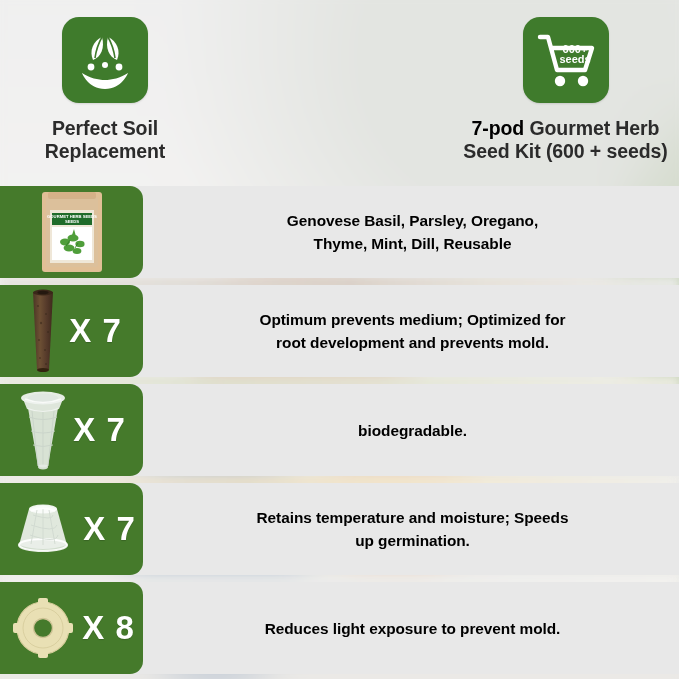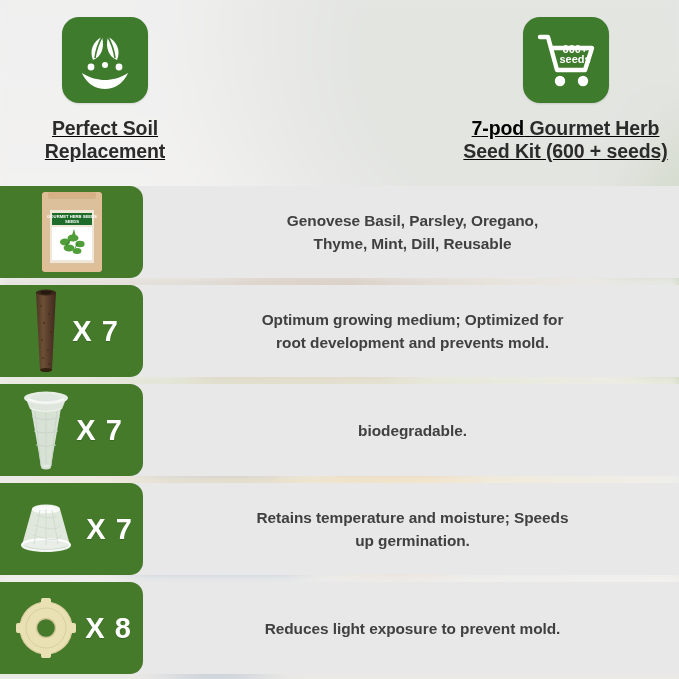--- a/index.html
+++ b/index.html
@@ -24,21 +24,21 @@
     filter:blur(12px);
     transform:scale(1.08);
   }
   .bg-strip{
     position:absolute;left:0;width:679px;height:14px;
     filter:blur(5px);opacity:.9;
   }
 
   
   .header{position:absolute;left:0;top:0;width:679px;height:185px;}
-  .hcol{position:absolute;top:0;text-align:center;text-decoration:underline;}
+  .hcol{position:absolute;top:0;text-align:center;}
   .hcol.c1{left:0;width:210px;}
   .hcol.c2{left:228px;width:210px;}
   .hcol.c3{left:452px;width:227px;}
 
   .badge{
     width:86px;height:86px;margin:17px auto 0;
     background:#3f7b2c;border-radius:17px;
     position:relative;
     box-shadow:0 1px 2px rgba(0,0,0,.12);
   }
@@ -61,30 +61,30 @@
   }
   .green{
     position:absolute;left:-14px;top:0;width:157px;height:100%;
     background:#457a2b;
     border-radius:0 13px 13px 0;
   }
   .rowtext{
     position:absolute;left:150px;right:4px;top:0;height:100%;
     display:flex;align-items:center;justify-content:center;
     text-align:center;
-    font-size:15.4px;line-height:23px;color:#404040;font-weight:600;
+    font-size:15.4px;line-height:23px;color:#000000;font-weight:600;
     padding:0 14px;box-sizing:border-box;
     letter-spacing:-.05px;
   }
   .art{
     position:absolute;left:0;top:0;width:143px;height:100%;
     display:flex;align-items:center;justify-content:center;
   }
   .qty{
-    color:#ffffff;font-size:29px;font-weight:700;
+    color:#ffffff;font-size:33px;font-weight:700;
     letter-spacing:1px;
     margin-left:4px;
     text-shadow:0 1px 1px rgba(0,0,0,.18);
   }
   .artbox{display:flex;align-items:center;justify-content:center;}
 </style>
 </head>
 <body>
 
 <div id="page">
@@ -197,21 +197,21 @@
           <circle cx="18" cy="52" r="1.1"></circle>
             <circle cx="24" cy="62" r="1"></circle>
           <circle cx="19" cy="70" r="1"></circle>
             <circle cx="25" cy="76" r="1"></circle>
         </g>
       </svg>
       <span class="qty">X 7</span>
     </div>
     <div class="rowtext">
       <div>
-        <div>Optimum growing medium; Optimized for</div>
+        <div>Optimum prevents medium; Optimized for</div>
         <div>root development and prevents mold.</div>
       </div>
     </div>
   </div>
 
   <div class="row" style="top:384px;height:92px;">
     <div class="grey"></div>
     <div class="green"></div>
     <div class="art artbox">
       <svg width="52" height="86" viewBox="0 0 52 86">

